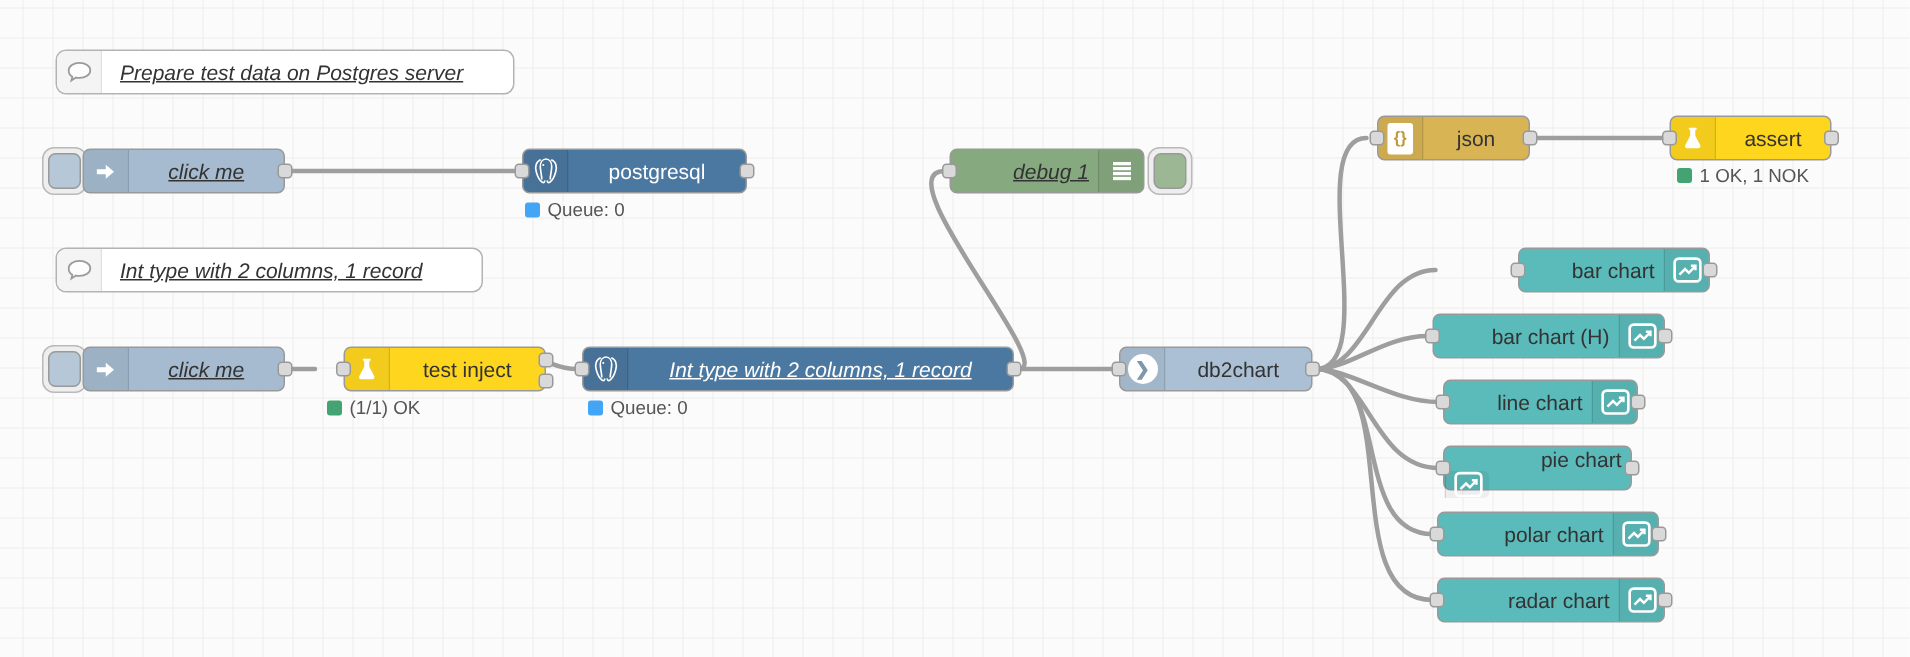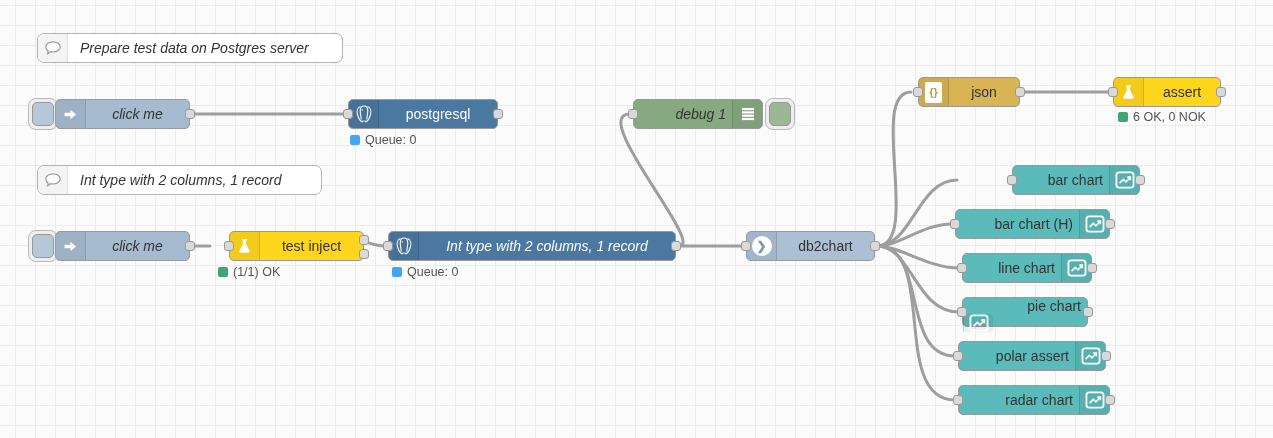--- a/index.html
+++ b/index.html
@@ -13,21 +13,21 @@
   svg.wires{position:absolute;left:0;top:0;pointer-events:none;}
   svg.wires path{fill:none;stroke:#9e9e9e;stroke-width:3;stroke-linecap:round;}
 
   .node{
     position:absolute;height:30px;box-sizing:border-box;border:1px solid #999;
     border-radius:5px;display:flex;align-items:stretch;font-size:14px;color:#333;
   }
   .node .label{flex:1;display:flex;align-items:center;justify-content:center;
     padding:0 8px;white-space:nowrap;}
   .node .label.right{justify-content:flex-end;padding-right:6px;}
-  .italic{font-style:italic;}
+  .italic{font-style:italic;text-decoration:underline;}
   .white-text{color:#fff;}
 
   .icon-region{width:29px;flex:none;display:flex;align-items:center;justify-content:center;
     background:rgba(0,0,0,0.05);}
   .icon-region.left{border-right:1px solid rgba(0,0,0,0.12);border-radius:4px 0 0 4px;}
   .icon-region.right{border-left:1px solid rgba(0,0,0,0.12);border-radius:0 4px 4px 0;}
 
   .port{position:absolute;width:10px;height:10px;background:#d9d9d9;border:1px solid #999;
     border-radius:3px;box-sizing:border-box;top:50%;margin-top:-5px;}
   .port.in{left:-6px;} .port.out{right:-6px;}
@@ -222,21 +222,21 @@
       <svg width="17" height="18" viewBox="0 0 20 20">
           <path d="M7 2 h6 v1.6 h-1 v4.6 l3.9 7.4 c.6 1.2-.3 2.4-1.6 2.4 h-8.6 c-1.3 0-2.2-1.2-1.6-2.4 L8 8.2 V3.6 H7 z" fill="#fff"></path>
         </svg>
     </div>
     <div class="label">assert</div>
     <div class="port in"></div>
     <div class="port out"></div>
   </div>
   <div class="status" style="left:1118px;top:110px;">
     <span class="status-dot dot-green"></span>
-    <span>6 OK, 0 NOK</span>
+    <span>1 OK, 1 NOK</span>
   </div>
 
   <div class="node n-chart" style="left:1012px;top:165px;width:128px;justify-content:space-between;">
     <div class="label right">bar chart</div>
     <div class="icon-region right">
       <svg width="20" height="18" viewBox="0 0 22 20">
           <rect x="1.5" y="1.5" width="19" height="17" rx="3" fill="none" stroke="#fff" stroke-width="2"></rect>
           <path d="M5 13.5 l4.2-4.2 2.8 2.8 L16.5 7.5" fill="none" stroke="#fff" stroke-width="1.8"></path>
           <path d="M13.5 6.8 h3.4 v3.4" fill="none" stroke="#fff" stroke-width="1.8"></path>
         </svg>
@@ -278,21 +278,21 @@
           <rect x="1.5" y="1.5" width="19" height="17" rx="3" fill="none" stroke="#fff" stroke-width="2"></rect>
           <path d="M5 13.5 l4.2-4.2 2.8 2.8 L16.5 7.5" fill="none" stroke="#fff" stroke-width="1.8"></path>
           <path d="M13.5 6.8 h3.4 v3.4" fill="none" stroke="#fff" stroke-width="1.8"></path>
         </svg>
     </div>
     <div class="port in"></div>
     <div class="port out"></div>
   </div>
 
   <div class="node n-chart" style="left:958px;top:341px;width:148px;">
-    <div class="label right">polar assert</div>
+    <div class="label right">polar chart</div>
     <div class="icon-region right">
       <svg width="20" height="18" viewBox="0 0 22 20">
           <rect x="1.5" y="1.5" width="19" height="17" rx="3" fill="none" stroke="#fff" stroke-width="2"></rect>
           <path d="M5 13.5 l4.2-4.2 2.8 2.8 L16.5 7.5" fill="none" stroke="#fff" stroke-width="1.8"></path>
           <path d="M13.5 6.8 h3.4 v3.4" fill="none" stroke="#fff" stroke-width="1.8"></path>
         </svg>
     </div>
     <div class="port in"></div>
     <div class="port out"></div>
   </div>

